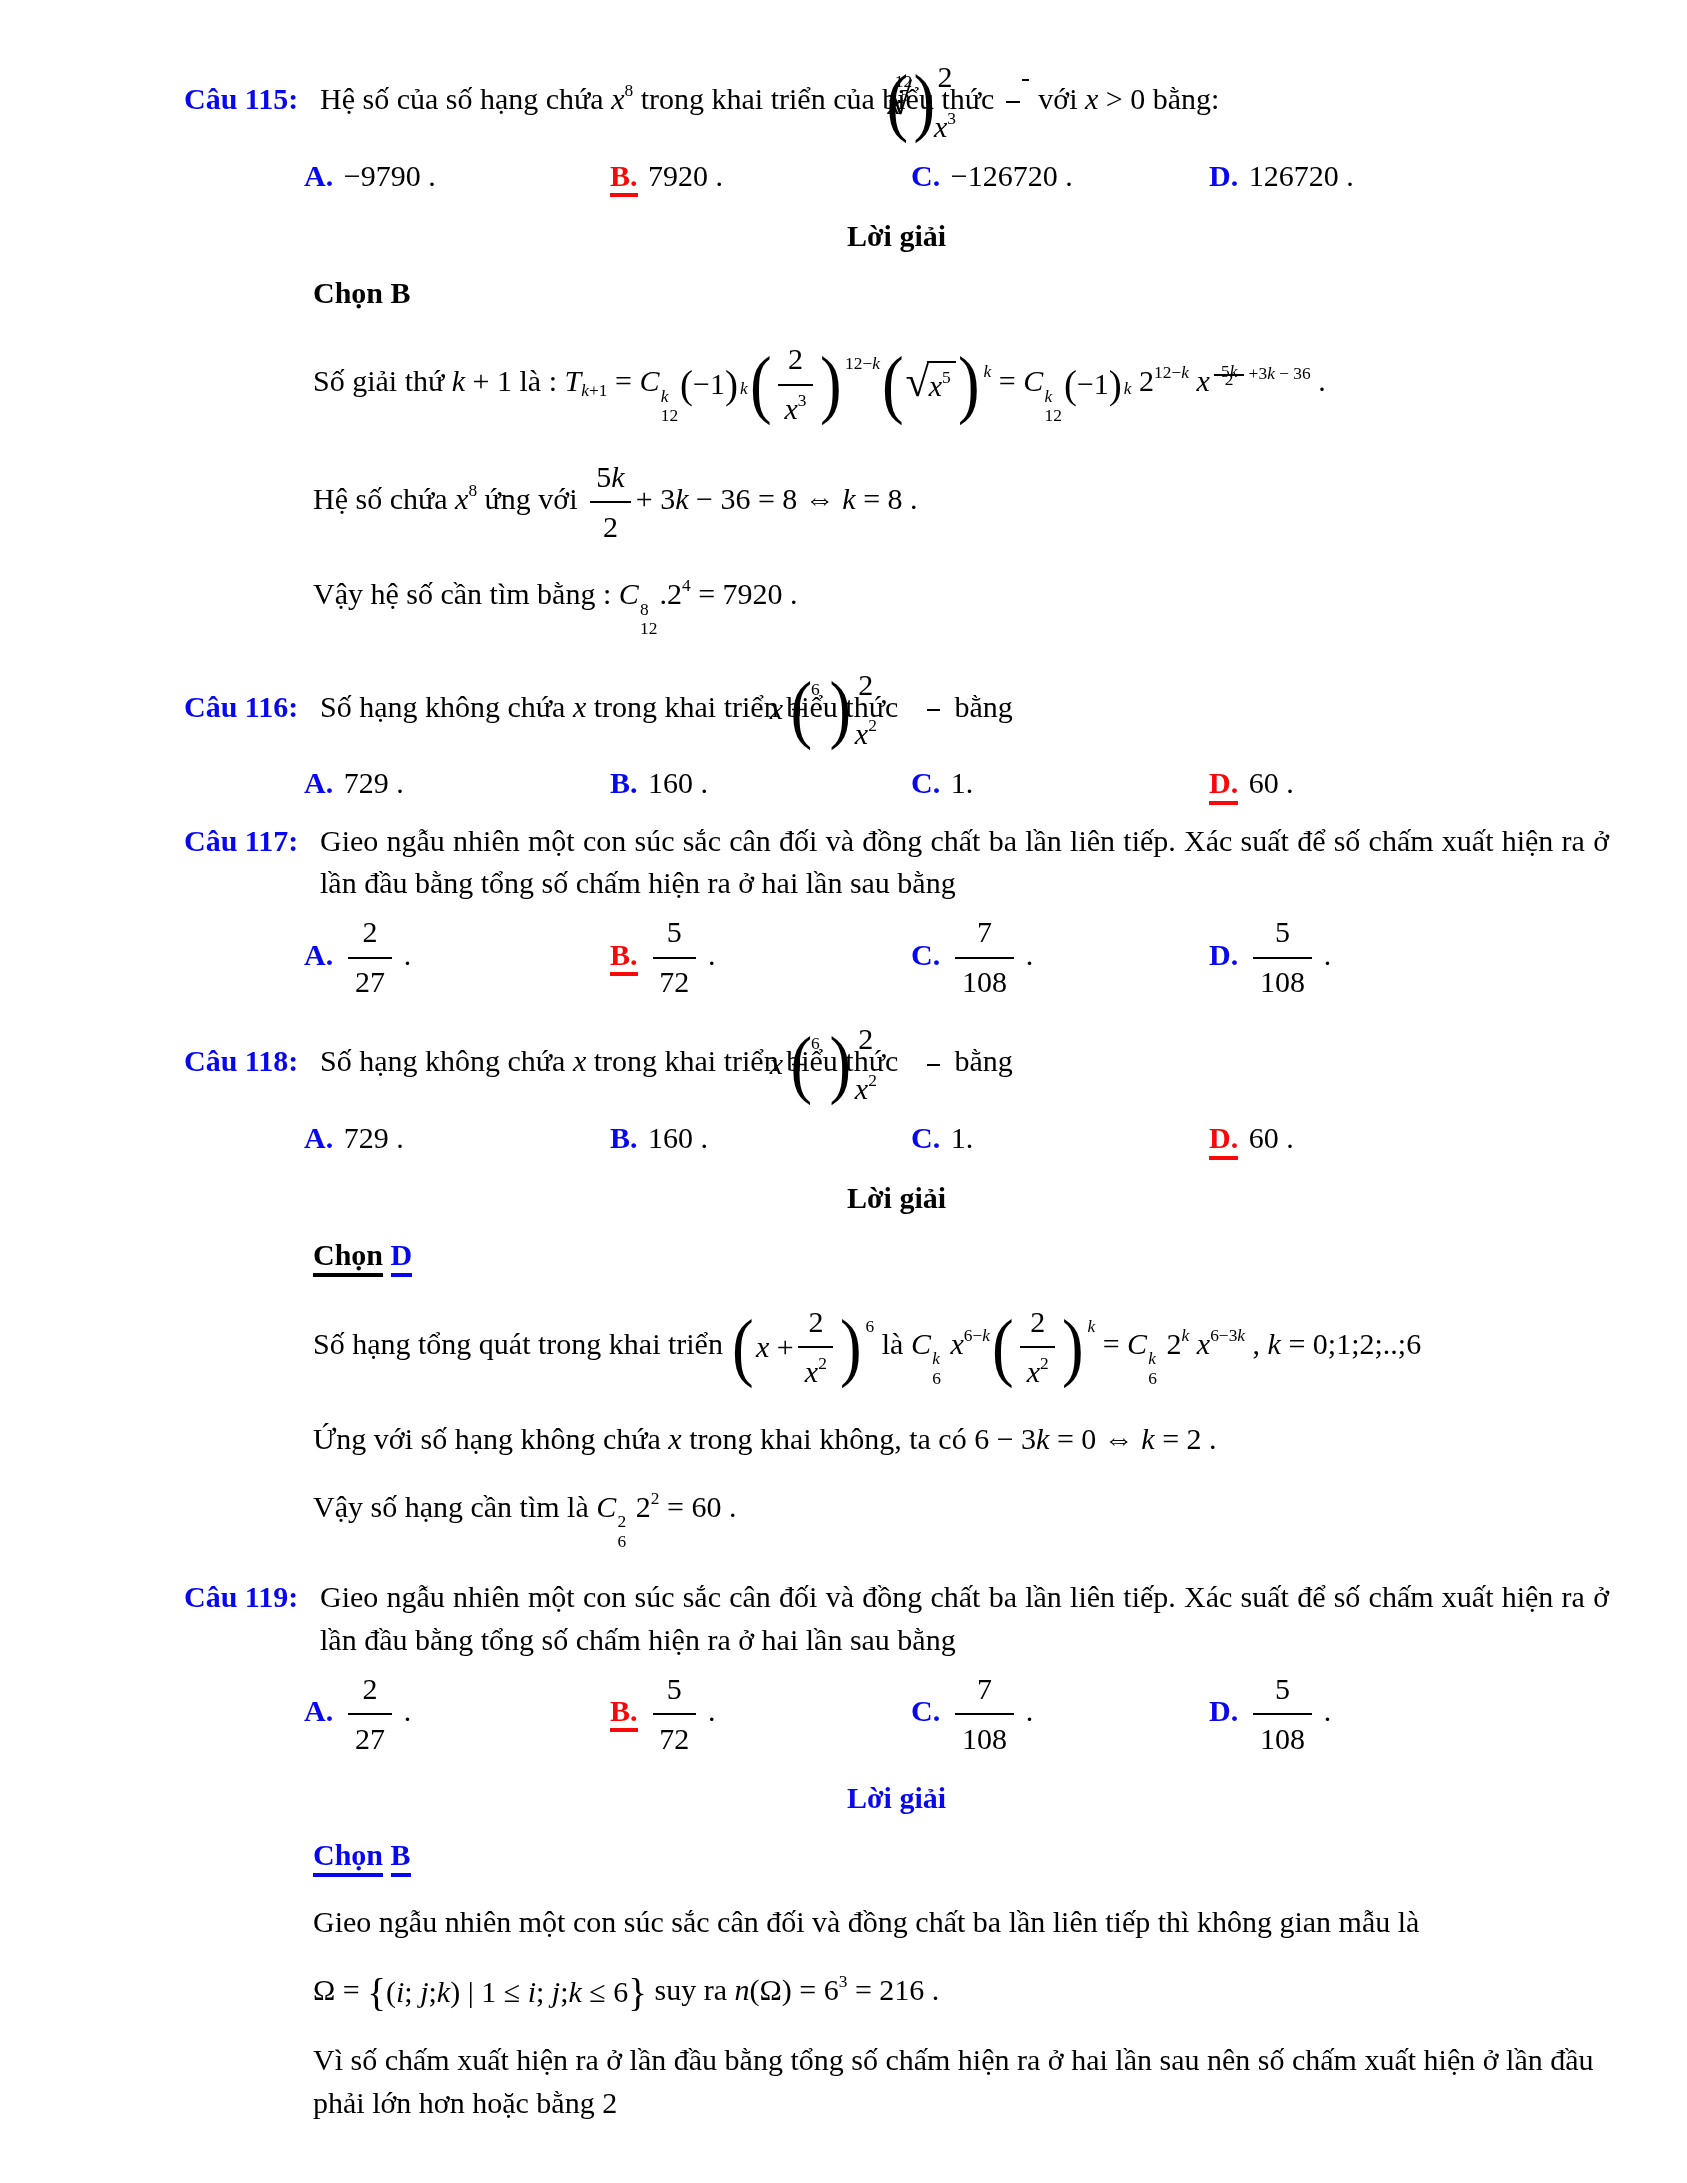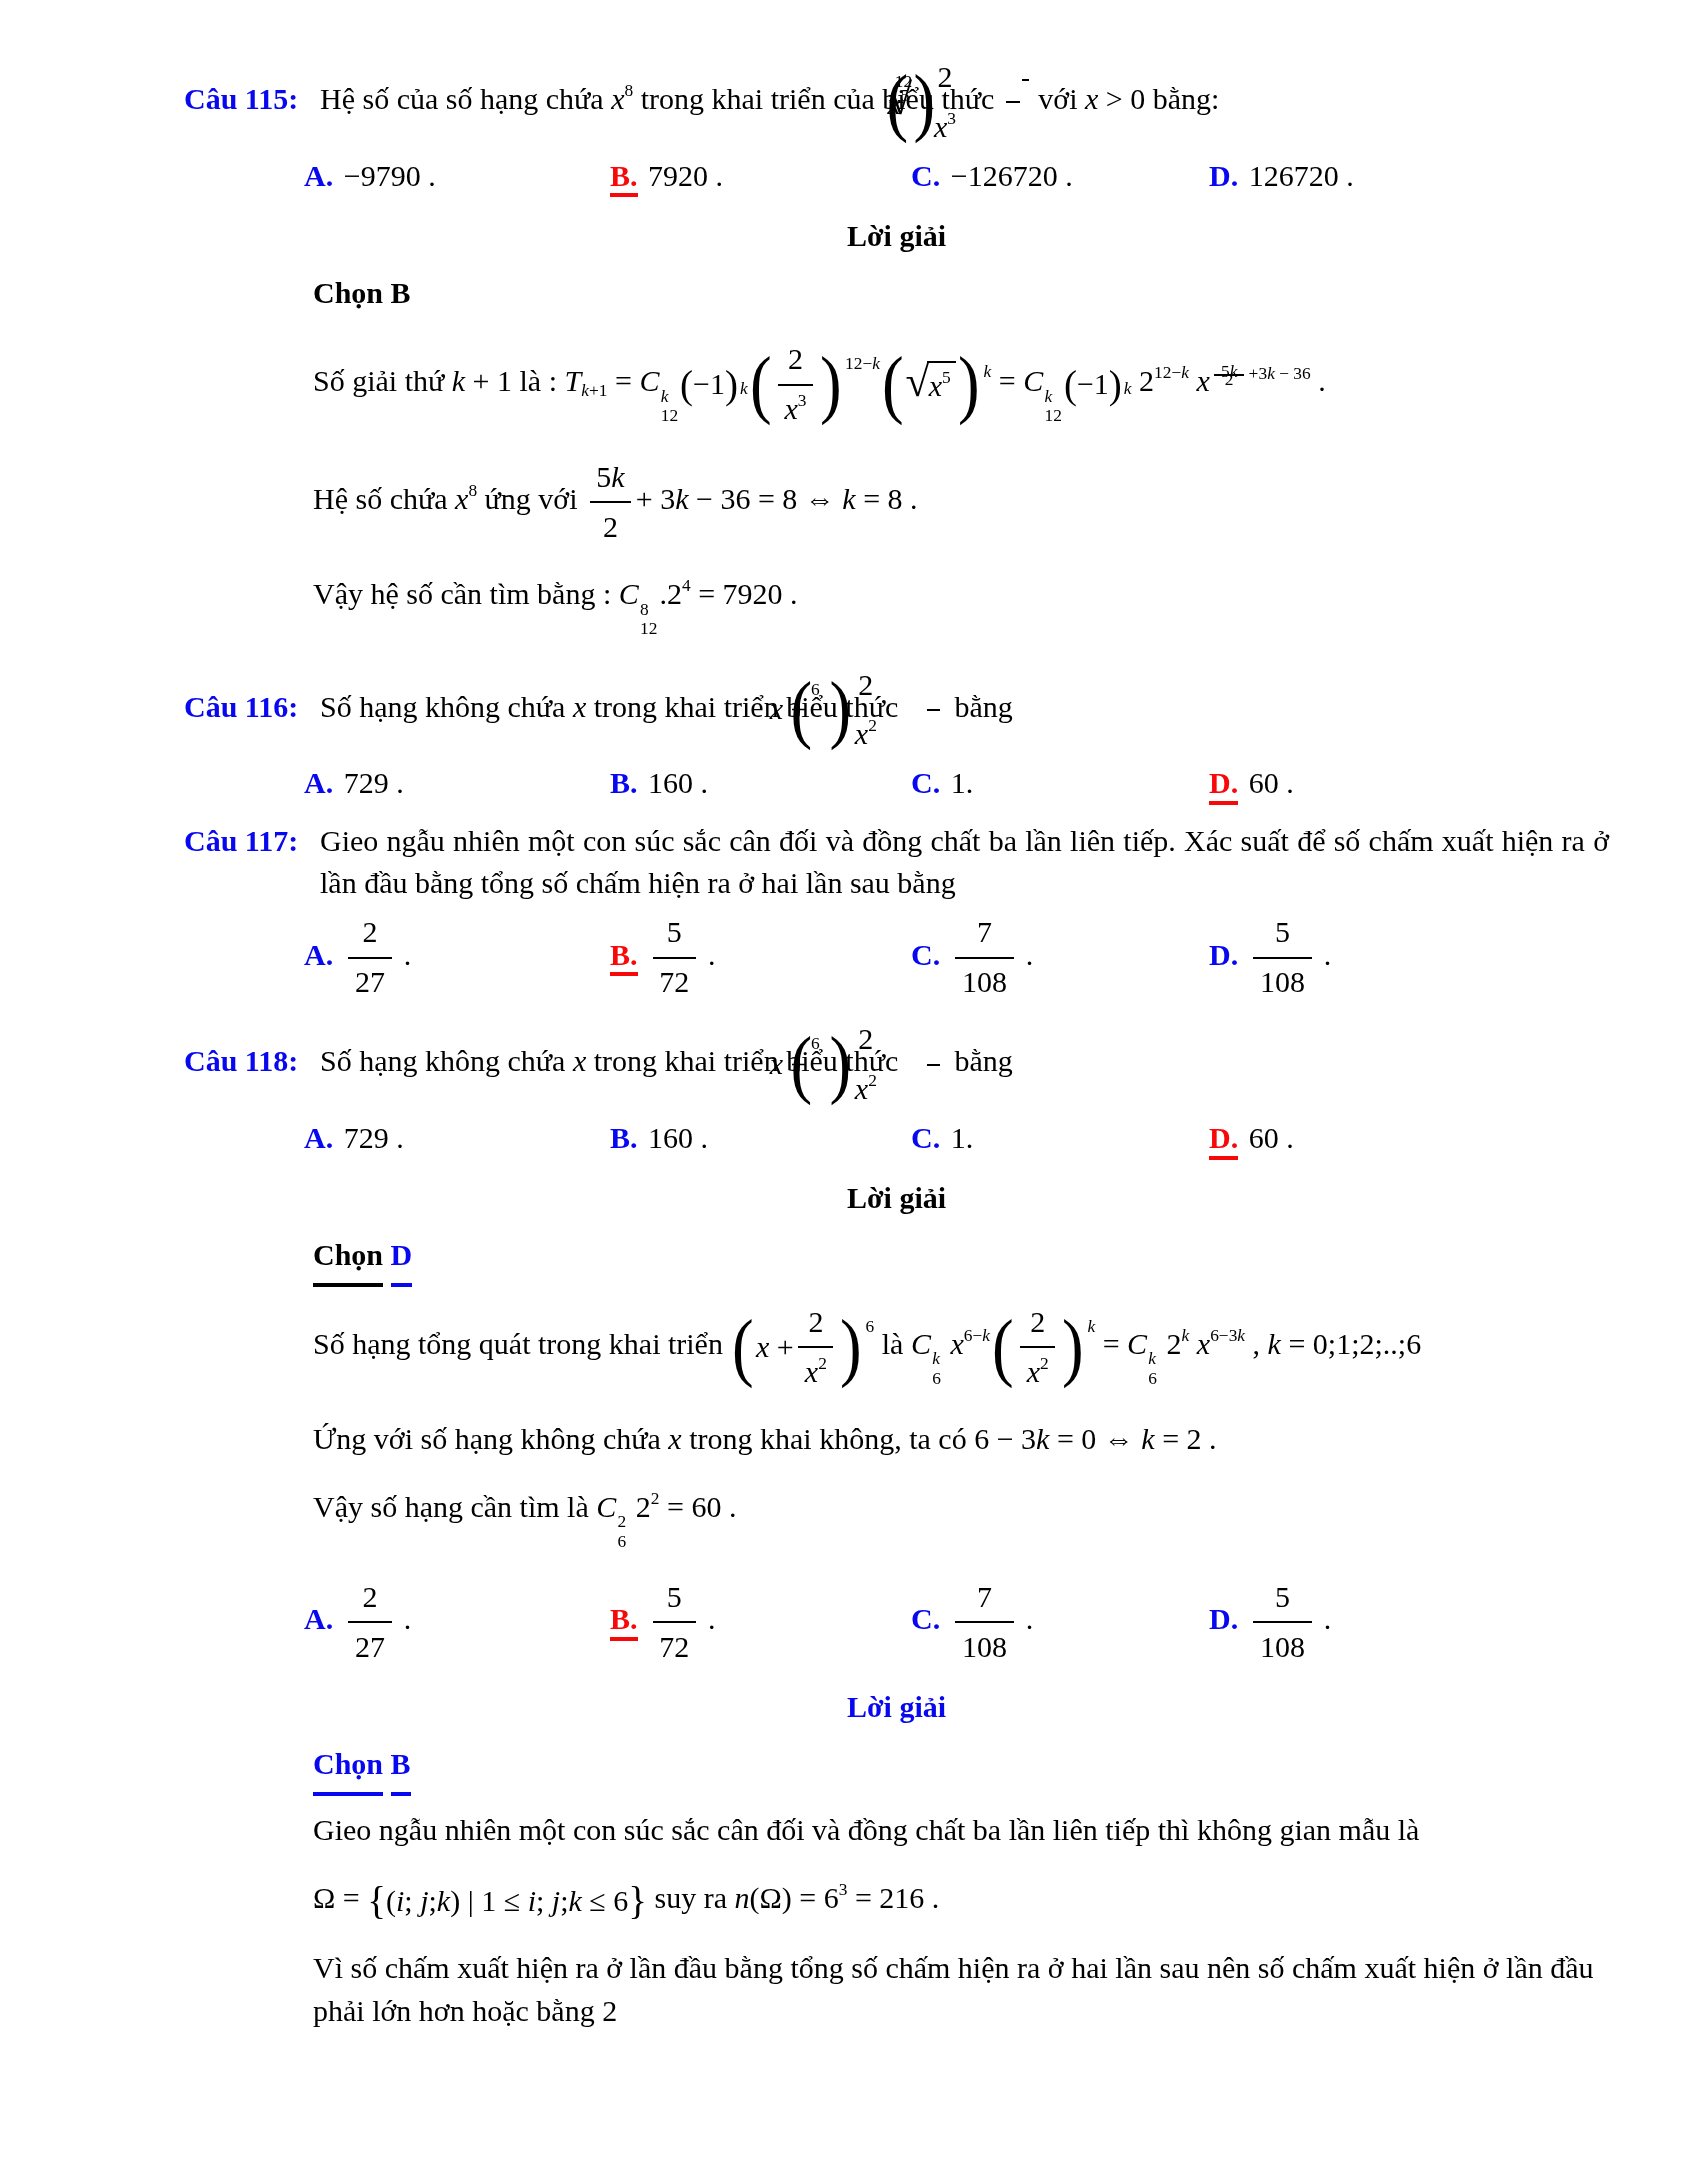--- a/index.html
+++ b/index.html
@@ -24,21 +24,21 @@
   .opts{display:grid;grid-template-columns:306px 301px 298px auto;
         padding-left:120px;align-items:center;margin:6.6px 0 14.6px 0;}
   .opt{white-space:nowrap;}
   .ol{font-weight:700;color:var(--blue);margin-right:10.6px;padding-bottom:1.3px;}
   .ol.cor{color:var(--red);border-bottom:4.6px solid var(--red);}
 
   .heading{text-align:center;font-weight:700;margin:17px 0 14.6px 0;}
   .heading.blue{color:var(--blue);}
 
   .chon{margin:2.6px 0 24px 129px;font-weight:700;}
-  .chon .u{border-bottom:4.6px solid currentColor;padding-bottom:12px;}
+  .chon .u{border-bottom:4.6px solid currentColor;padding-bottom:2px;}
   .c-blue{color:var(--blue);} .c-black{color:#000;}
 
   .para{margin:0 0 25px 129px;}
   .para.nw{white-space:nowrap;}
 
   
   .it{font-style:italic;}
   .sp{font-size:.58em;vertical-align:.72em;line-height:0;}
   .sb{font-size:.58em;vertical-align:-.3em;line-height:0;}
   .ss{display:inline-flex;flex-direction:column;align-items:flex-start;
@@ -209,20 +209,23 @@
           <span class="px"><span class="it">k</span></span>
         </span><span><span> = </span></span><span><span class="it">C</span><span class="ss">
             <span class="ssu"><span class="it">k</span></span>
             <span class="ssl"><span>6</span></span>
           </span></span><span><span> 2</span><span class="sp"><span class="it">k</span></span></span><span><span> </span><span class="it">x</span><span class="sp"><span>6−3</span><span class="it">k</span></span></span><span><span> , </span><span class="it">k</span><span> = 0;1;2;..;6</span></span></div>
       <div class="para"><span>Ứng với số hạng không chứa </span><span><span class="it">x</span></span><span> trong khai không, ta có </span><span><span>6 − 3</span><span class="it">k</span><span> = 0  ⇔ </span><span class="it">k</span><span> = 2</span></span><span> .</span></div>
       <div class="para nw"><span>Vậy số hạng cần tìm là </span><span><span class="it">C</span><span class="ss">
             <span class="ssu"><span>2</span></span>
             <span class="ssl"><span>6</span></span>
           </span></span><span><span> 2</span><span class="sp"><span>2</span></span></span><span><span> = 60</span></span><span> .</span></div>
+      <div class="q">
+        <div class="qbody"><span class="qlabel">Câu 119:</span><span>Gieo ngẫu nhiên một con súc sắc cân đối và đồng chất ba lần liên tiếp. Xác suất để số chấm xuất hiện ra ở lần đầu bằng tổng số chấm hiện ra ở hai lần sau bằng</span></div>
+      </div>
       <div class="opts">
         <span class="opt"><span class="ol">A.</span><span class="ov"><span class="fr"><span class="fn"><span>2</span></span><span class="fd"><span>27</span></span></span><span> .</span></span></span>
         <span class="opt"><span class="ol cor">B.</span><span class="ov"><span class="fr"><span class="fn"><span>5</span></span><span class="fd"><span>72</span></span></span><span> .</span></span></span>
         <span class="opt"><span class="ol">C.</span><span class="ov"><span class="fr"><span class="fn"><span>7</span></span><span class="fd"><span>108</span></span></span><span> .</span></span></span>
         <span class="opt"><span class="ol">D.</span><span class="ov"><span class="fr"><span class="fn"><span>5</span></span><span class="fd"><span>108</span></span></span><span> .</span></span></span>
       </div>
       <div class="heading blue">Lời giải</div>
       <div class="chon"><span class="u c-blue">Chọn</span> <span class="u c-blue">B</span></div>
       <div class="para"><span>Gieo ngẫu nhiên một con súc sắc cân đối và đồng chất ba lần liên tiếp thì không gian mẫu là</span></div>
       <div class="para nw"><span><span>Ω = </span></span><span class="pg">

